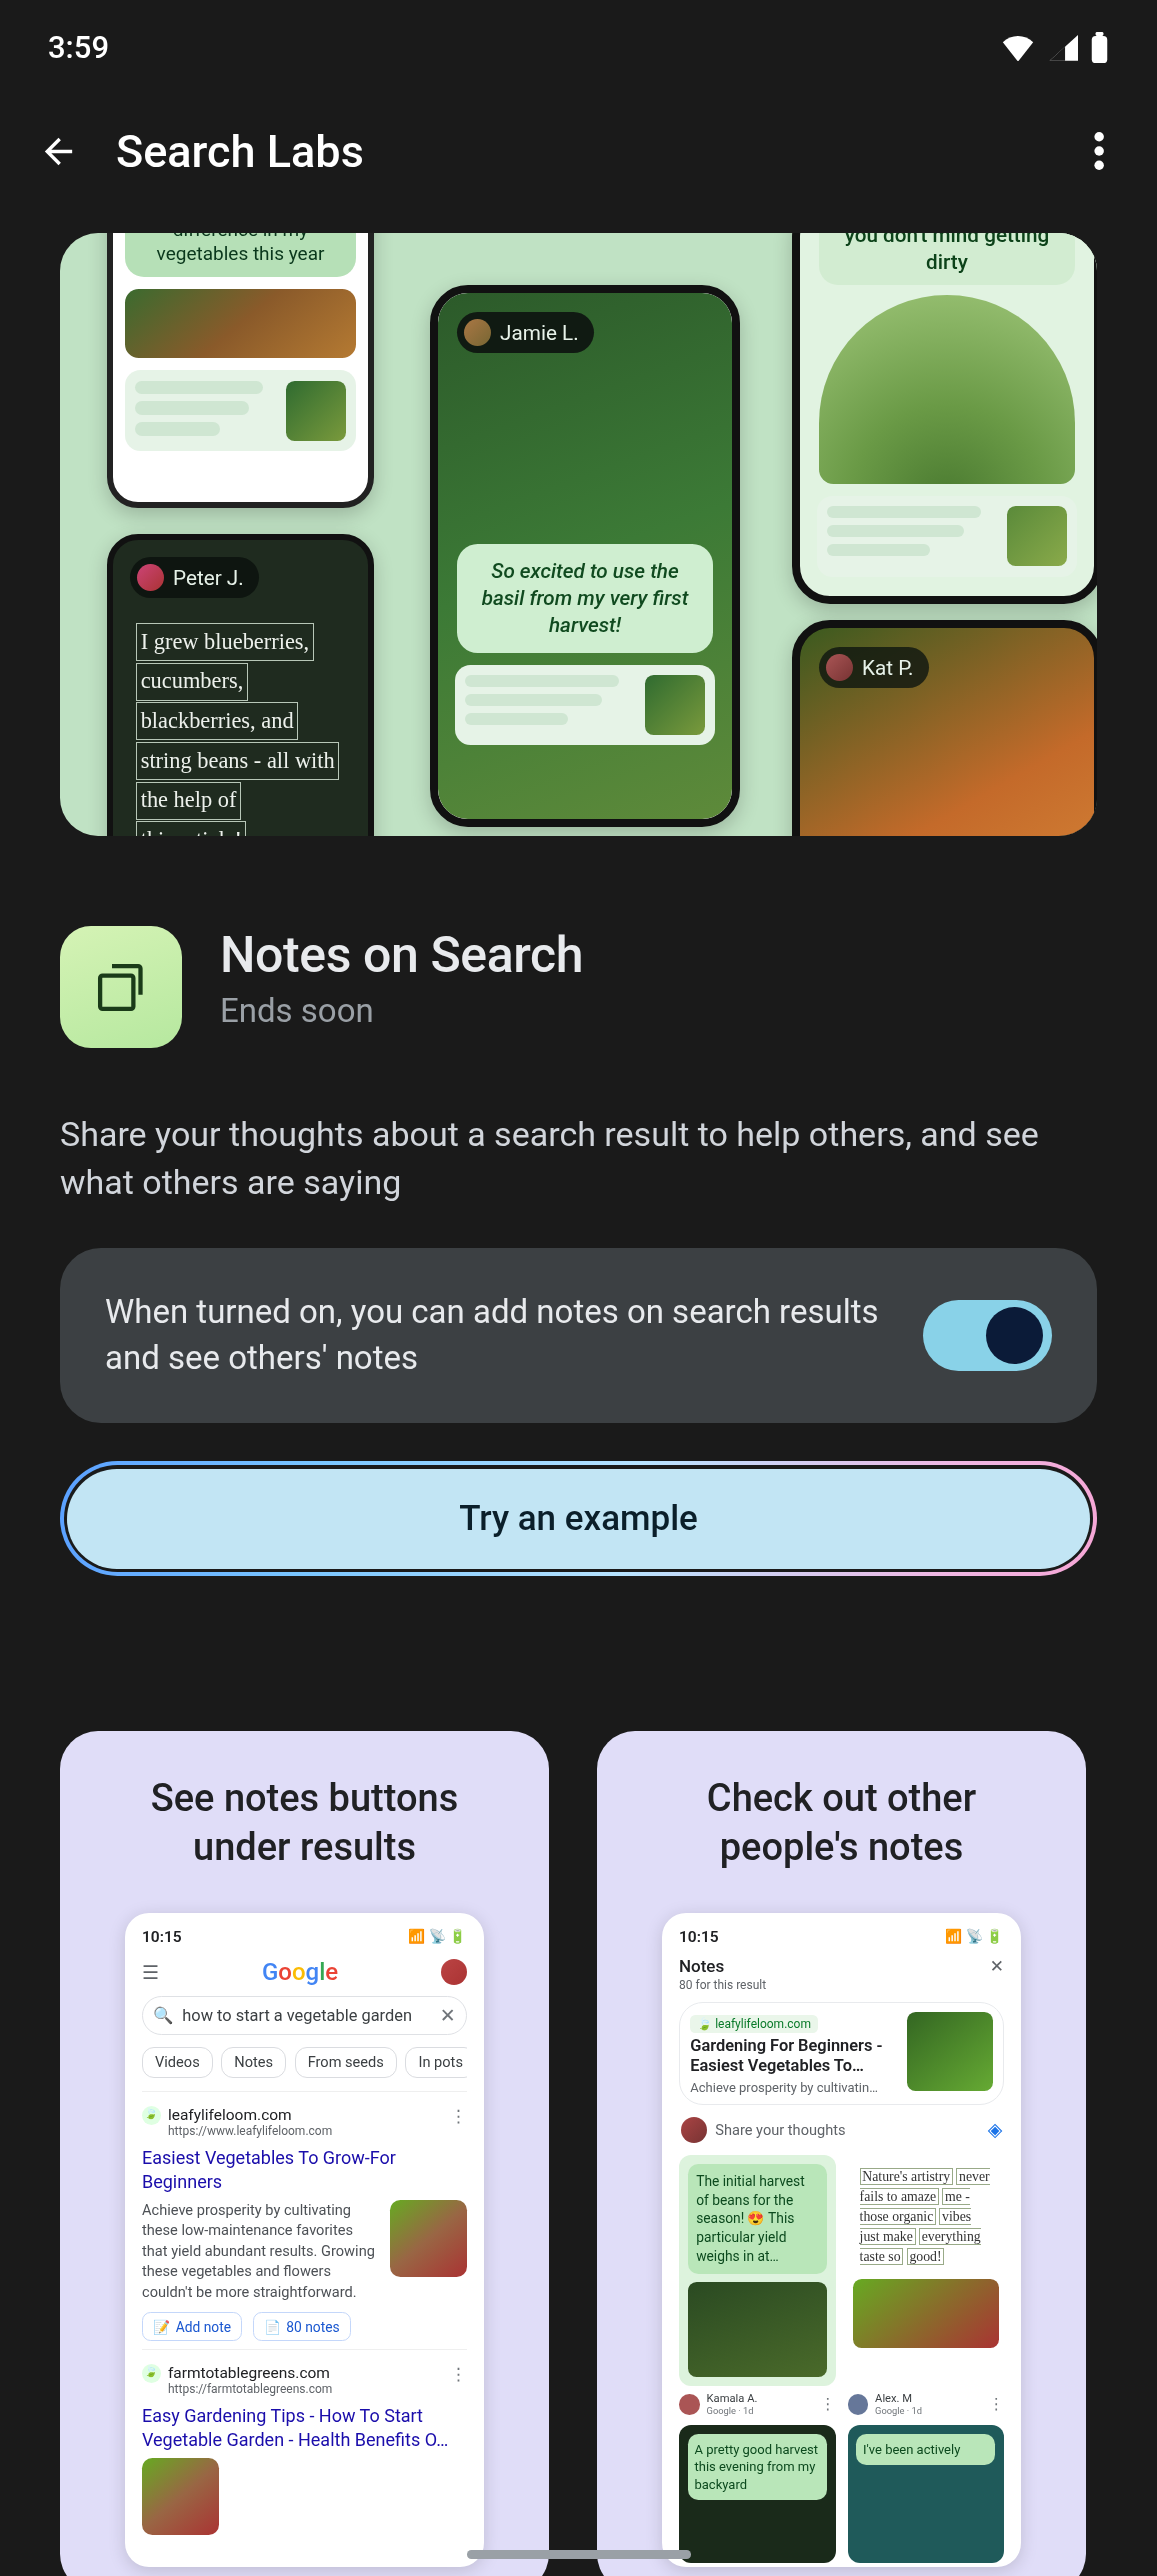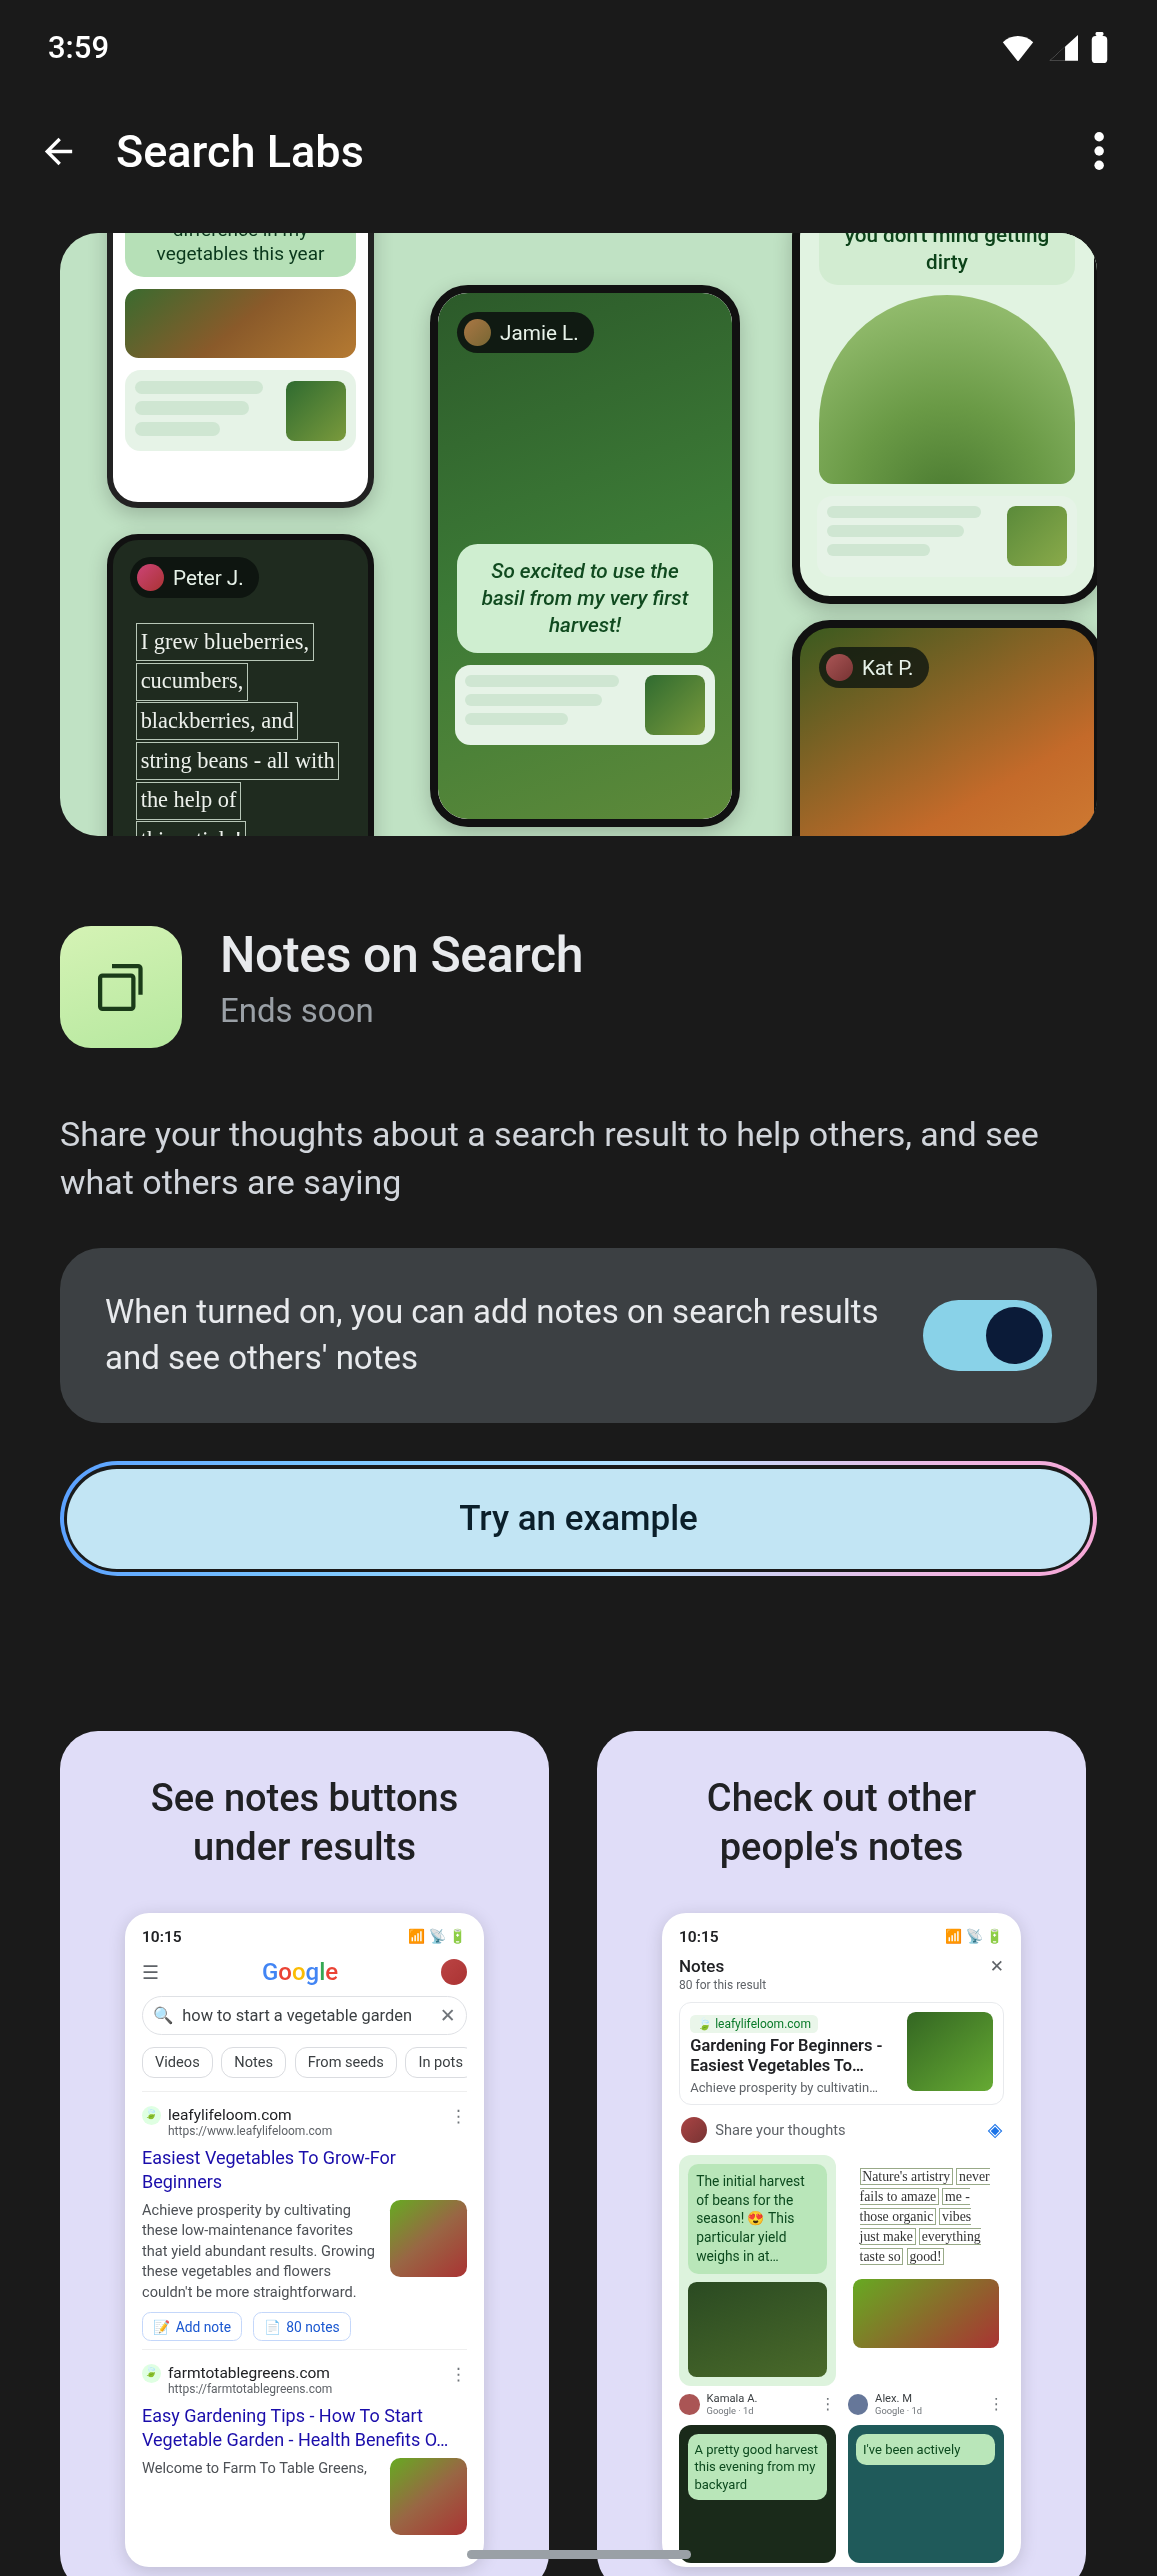--- a/index.html
+++ b/index.html
@@ -187,21 +187,21 @@
   .result .desc { font-size:14.6px; color:#4d5156; line-height:1.4; flex:1; }
   .result .thumb { width:77px;height:77px;border-radius:10.3px;background:linear-gradient(140deg,#6a2,#964,#a33);flex-shrink:0; }
   .note-btns { display:flex; gap:10.3px; margin-top:10.3px; }
   .note-btn { border:0.9px solid #c4d7fa; color:#1a57d0; font-size:13.8px; padding:5.2px 10.3px; border-radius:8.6px; display:flex; gap:5.2px; align-items:center; }
 
   
   .notes-hd { display:flex; align-items:baseline; gap:10.3px; padding:3.4px 0 1.7px; }
   .notes-hd h5 { font-size:17px; color:#202124; font-weight:500; }
   .notes-close { margin-left:auto; color:#5f6368; font-size:17px; }
   .notes-sub { font-size:12px; color:#5f6368; margin-bottom:10.3px; }
-  .note-card { border:0.9px solid #e8eaed; border-radius:12px; padding:8.6px 10.3px; display:flex; gap:2px; }
+  .note-card { border:0.9px solid #e8eaed; border-radius:24px; padding:8.6px 10.3px; display:flex; gap:2px; }
   .note-card-left { flex:1; }
   .note-card .site-pill { display:inline-block; background:#eaf6ea; color:#0a7a2a; font-size:12px; padding:1.7px 6.9px; border-radius:5.2px; }
   .note-card-title { font-size:16.4px; font-weight:600; color:#202124; margin-top:3.4px; line-height:1.25; }
   .note-card-desc { font-size:13px; color:#5f6368; margin-top:3.4px; }
   .note-thumb { width:86px;height:79px;border-radius:8.6px;background:linear-gradient(140deg,#362,#6a3); }
   .share-row { display:flex; align-items:center; gap:8.6px; margin:12px 1.7px; }
   .share-ava { width:26px;height:26px;border-radius:50%;background:linear-gradient(135deg,#a44,#733); }
   .share-text { flex:1; font-size:14.6px; color:#5f6368; }
   .share-ic { color:#1a73e8; font-size:19px; }
   .note-grid { display:flex; gap:12px; }
@@ -402,21 +402,20 @@
                 <span>80 notes</span>
               </div>
           </div>
         </div>
         <div class="result">
           <span class="dots">⋮</span>
           <span class="fav"></span><span class="site">farmtotablegreens.com</span>
           <div class="url">https://farmtotablegreens.com</div>
           <h4>Easy Gardening Tips - How To Start Vegetable Garden - Health Benefits O…</h4>
           <div class="result-body">
-            <div class="desc">Welcome to Farm To Table Greens,</div>
             <div class="thumb"></div>
           </div>
         </div>
       </div>
     </div>
 
     <div class="slide-card">
       <div class="slide-title">Check out other people's notes</div>
       <div class="mini-phone">
         <div class="mp-status">

